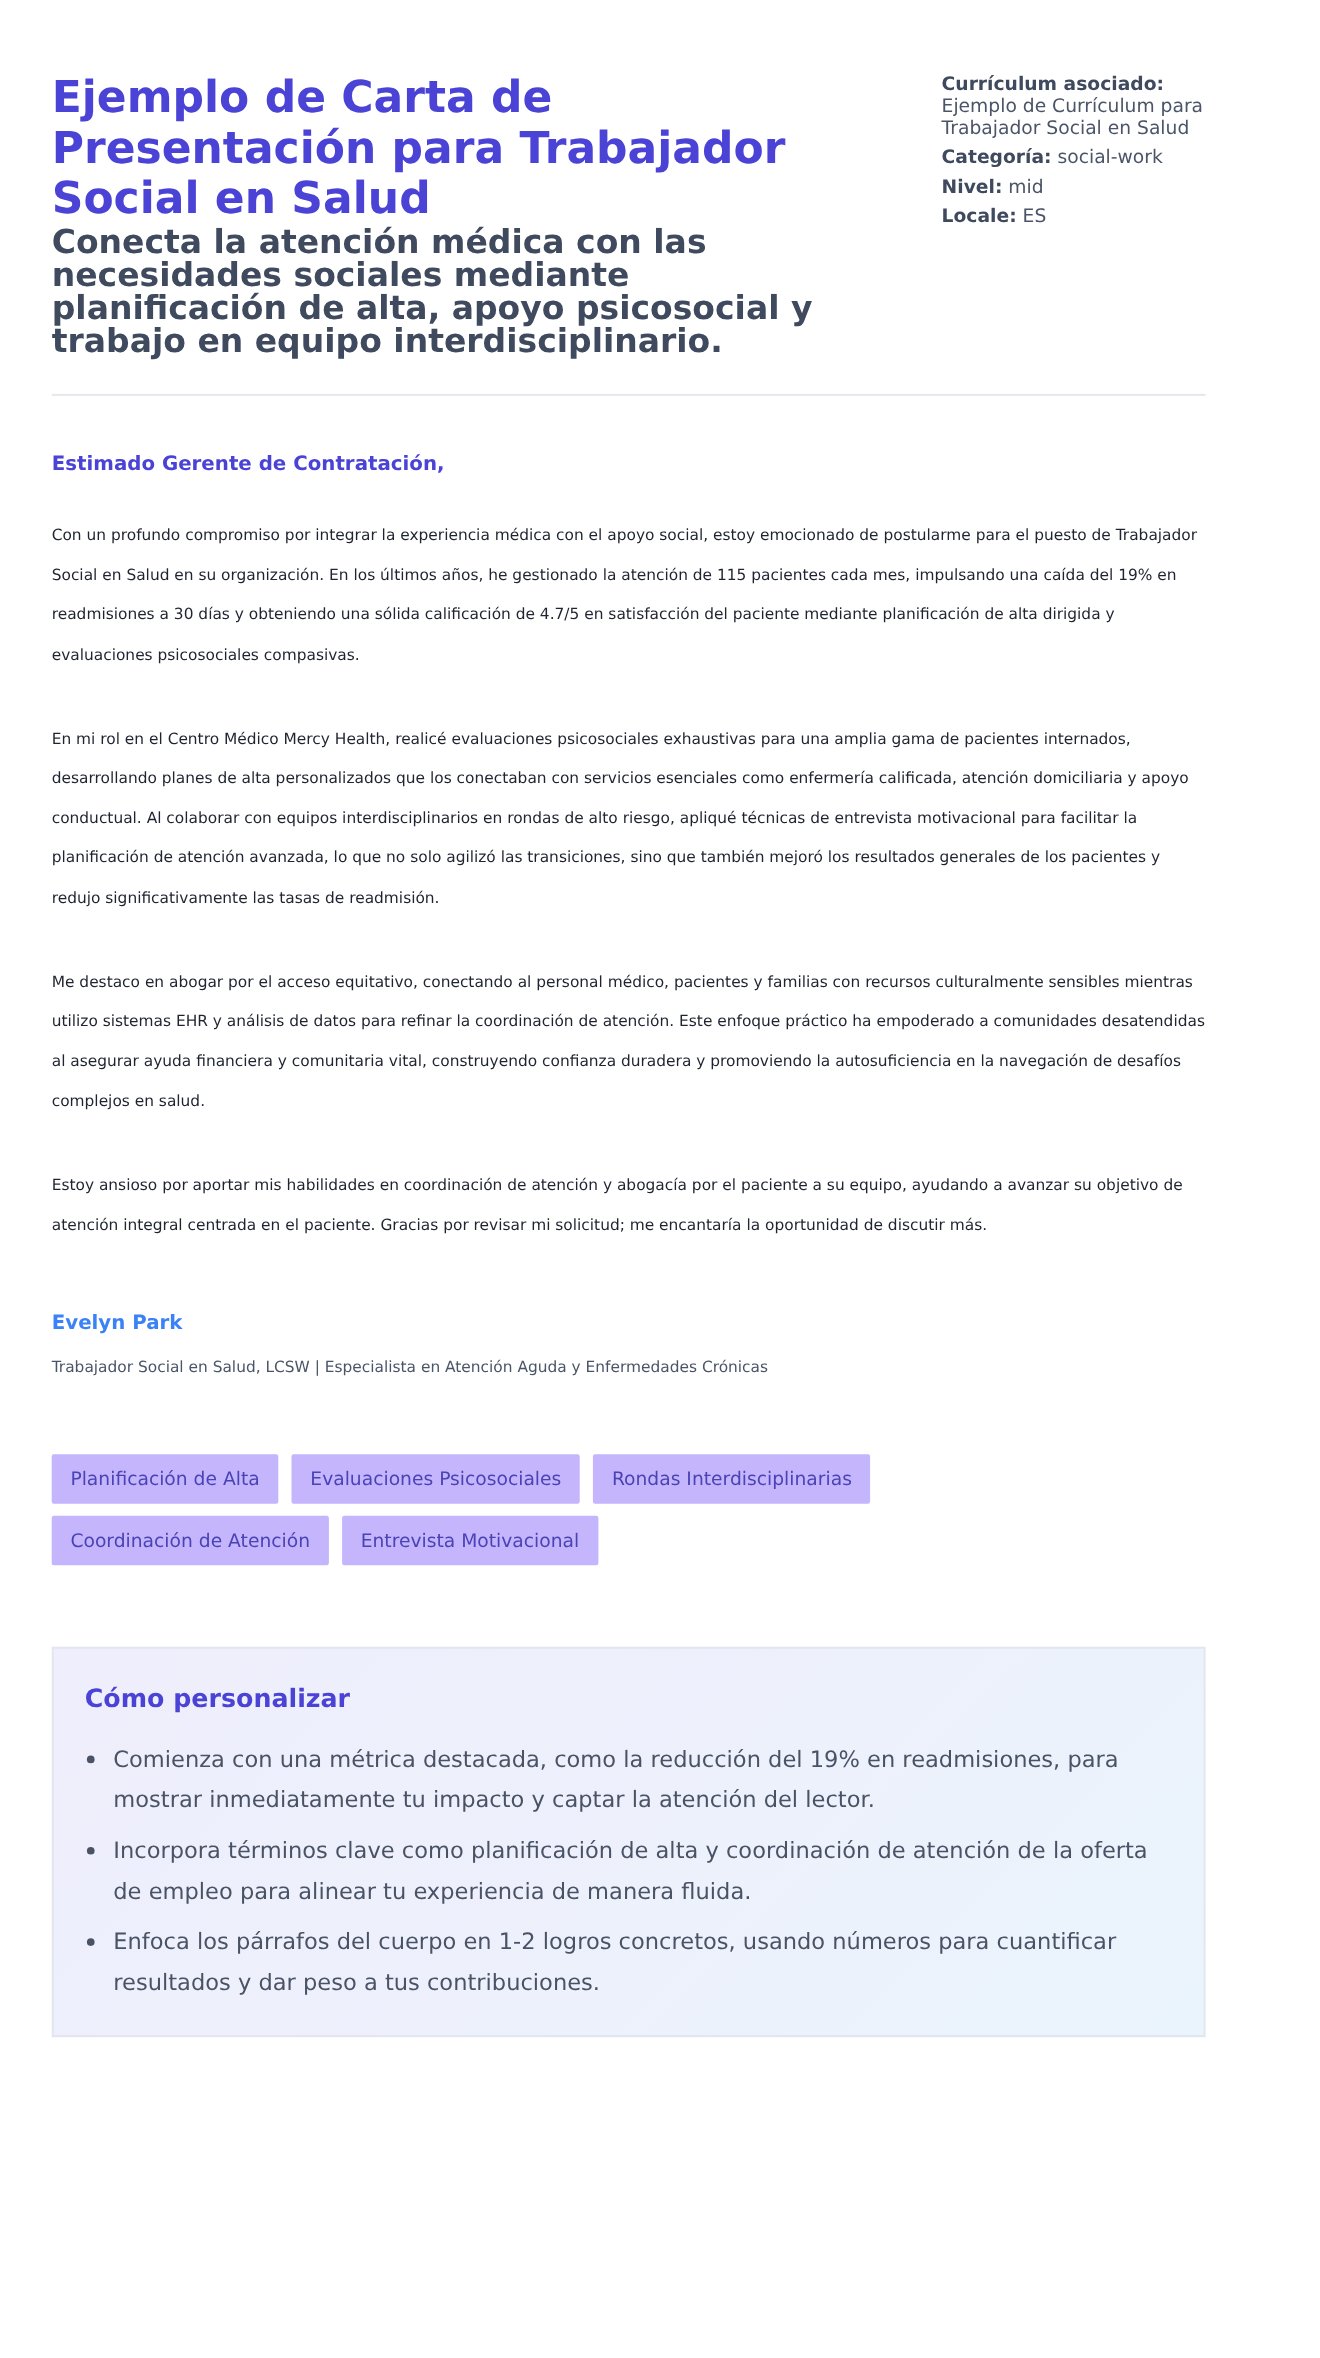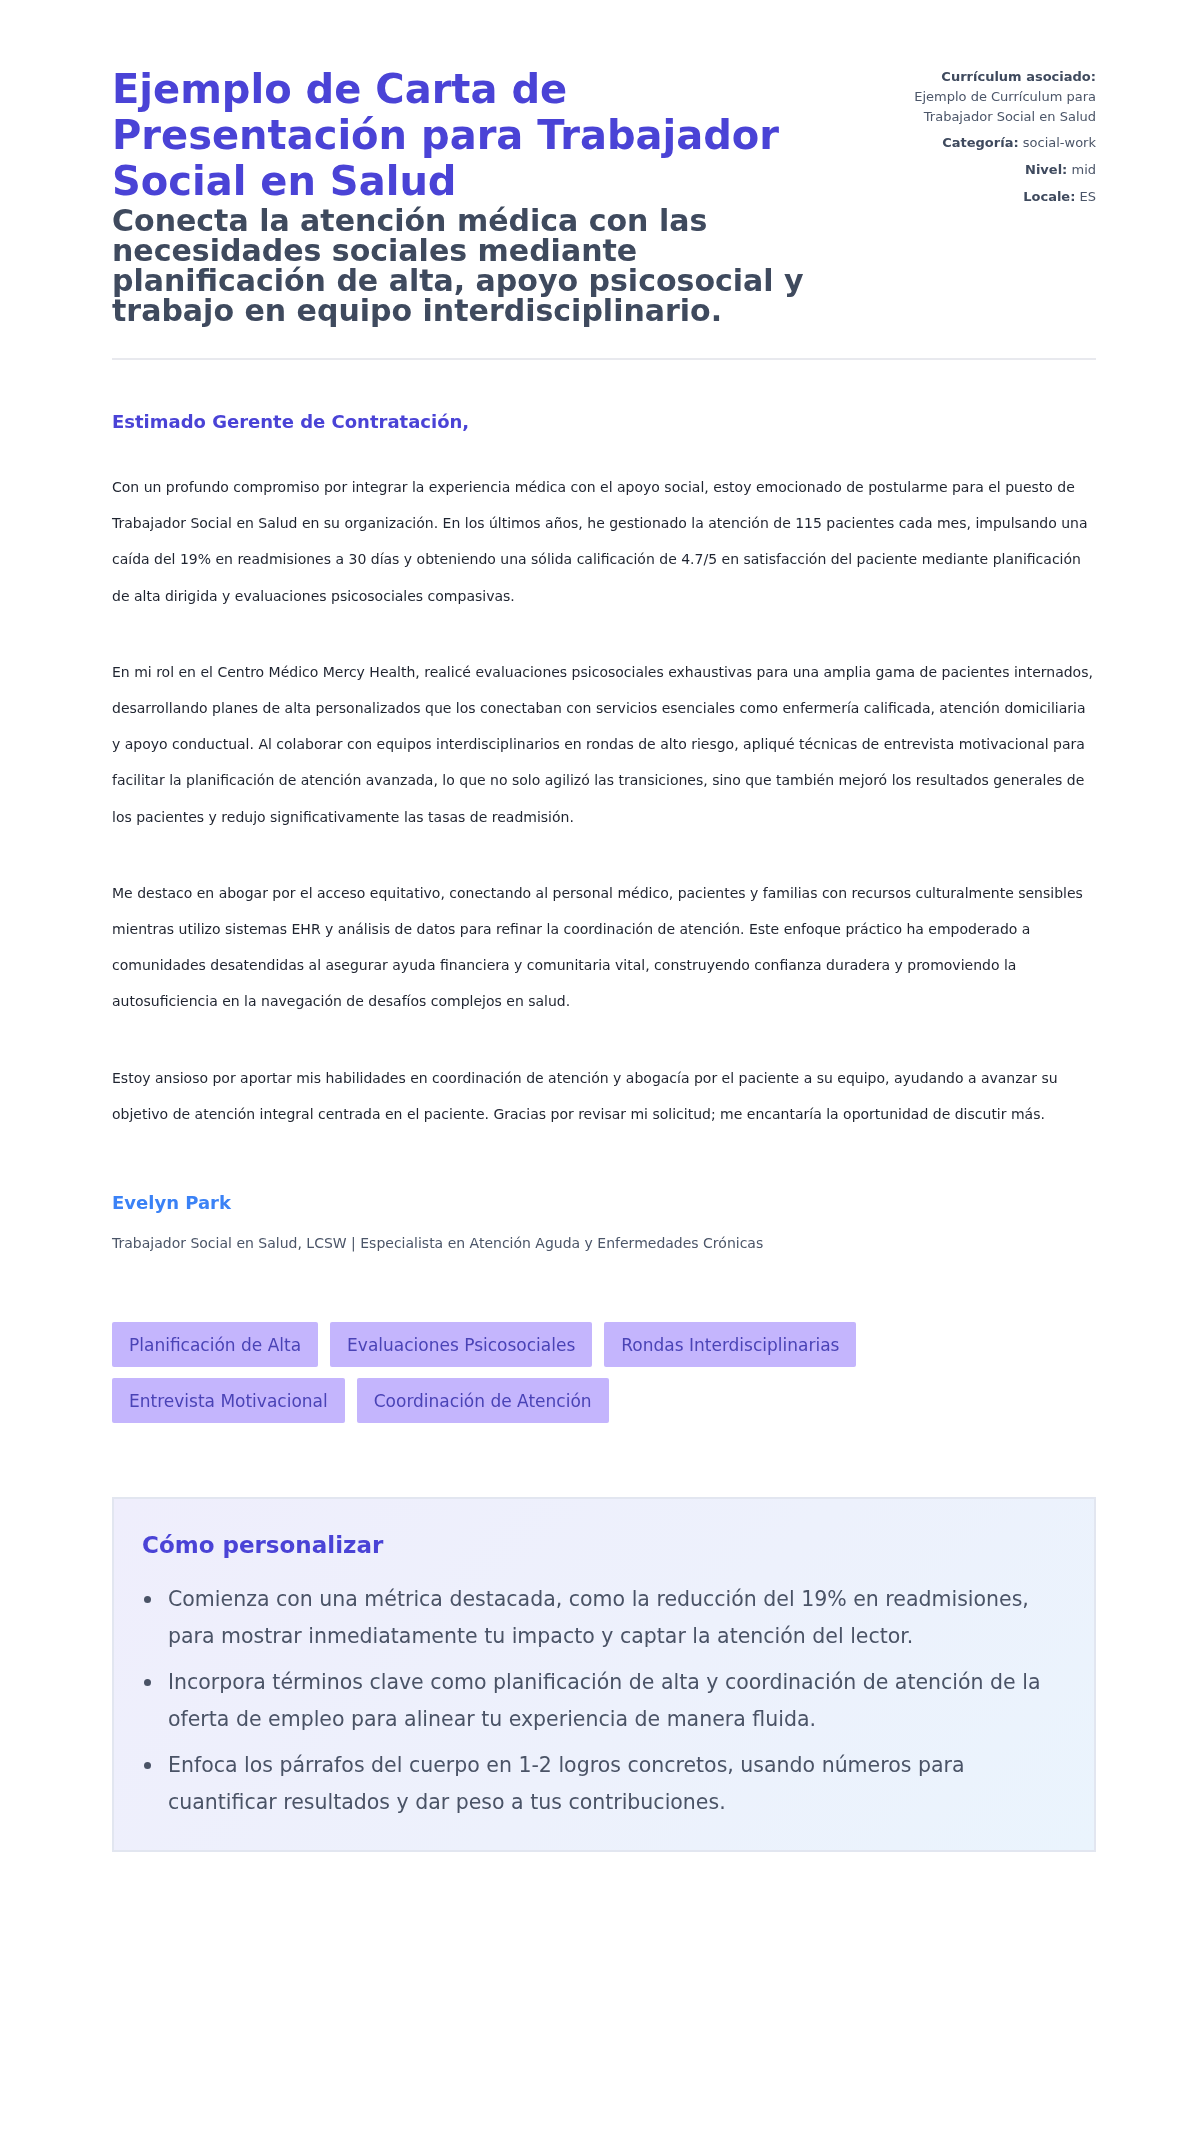--- a/index.html
+++ b/index.html
@@ -6,21 +6,21 @@
   html, body { background: #ffffff; }
   body {
     width: 1200px;
     min-height: 2144px;
     font-family: "DejaVu Sans", sans-serif;
     color: #1f2430;
   }
   .page {
     position: relative;
     width: 1200px;
-    padding: 66px 104px 60px 112px;
+    padding: 66px 104px 60px 47px;
   }
   .header {
     display: flex;
     justify-content: space-between;
     align-items: flex-start;
     padding-bottom: 32px;
     border-bottom: 2px solid #e8e9ee;
   }
   .header-left { width: 720px; }
   .title {
@@ -32,22 +32,22 @@
   }
   .subtitle {
     margin-top: 2px;
     font-size: 30px;
     line-height: 30px;
     font-weight: bold;
     color: #3f4a5e;
   }
   .meta {
     width: 240px;
-    text-align: right;
-    font-size: 13px;
+    text-align: left;
+    font-size: 17px;
     line-height: 20px;
     color: #4b5568;
     padding-top: 1px;
   }
   .meta .row { margin-bottom: 7px; }
   .meta .row:first-child { margin-bottom: 6px; }
   .meta b { color: #3f4a5e; font-weight: bold; }
   .salutation {
     margin-top: 49px;
     font-size: 18px;
@@ -167,22 +167,22 @@
 
   <section class="signature">
     <div class="sig-name">Evelyn Park</div>
     <div class="sig-title">Trabajador Social en Salud, LCSW | Especialista en Atención Aguda y Enfermedades Crónicas</div>
   </section>
 
   <div class="tags">
     <span class="tag">Planificación de Alta</span>
     <span class="tag">Evaluaciones Psicosociales</span>
     <span class="tag">Rondas Interdisciplinarias</span>
+    <span class="tag">Coordinación de Atención</span>
     <span class="tag">Entrevista Motivacional</span>
-    <span class="tag">Coordinación de Atención</span>
   </div>
 
   <aside class="tips">
     <h3 class="tips-title">Cómo personalizar</h3>
     <ul class="tips-list">
       <li>
         <span class="bullet"></span>
         <span>Comienza con una métrica destacada, como la reducción del 19% en readmisiones, para mostrar inmediatamente tu impacto y captar la atención del lector.</span>
       </li>
       <li>

